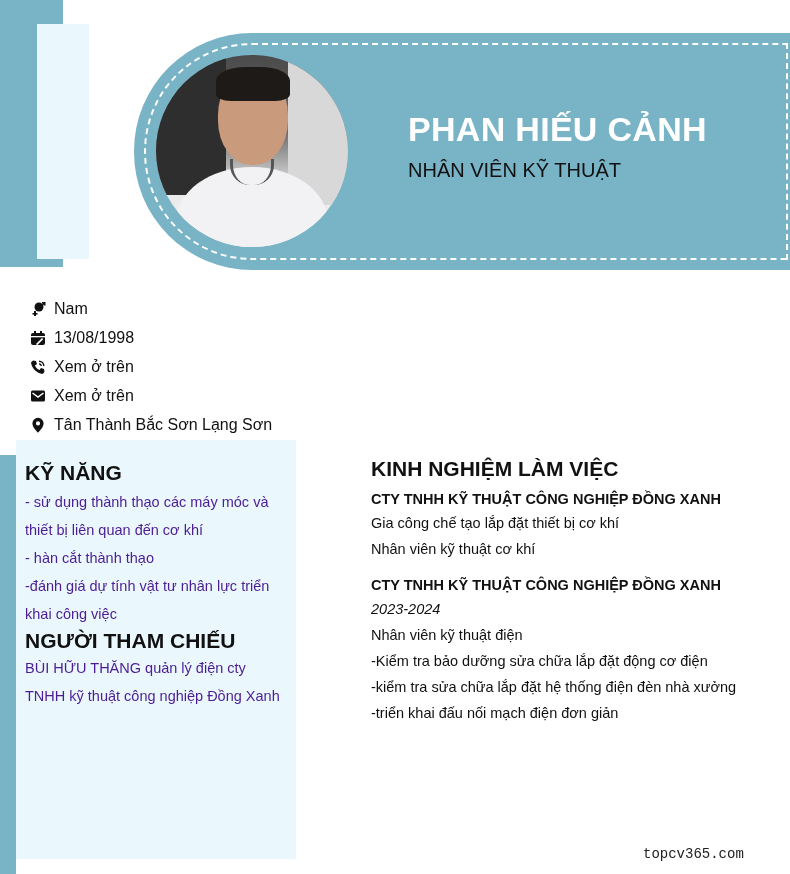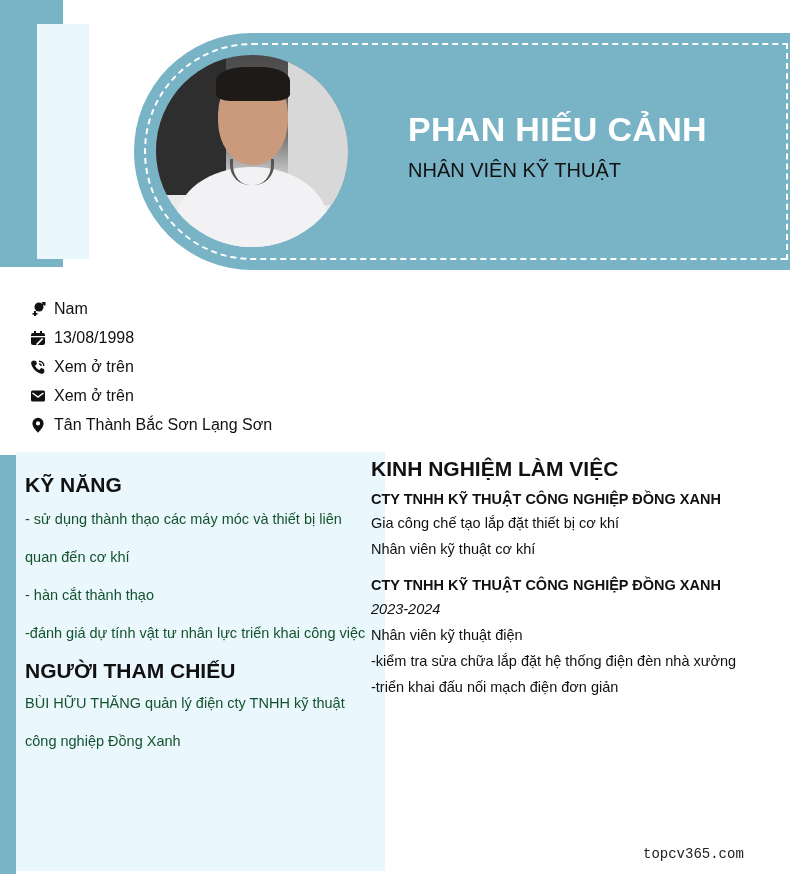--- a/index.html
+++ b/index.html
@@ -24,25 +24,25 @@
 
   .name { position: absolute; left: 408px; top: 110px; font-size: 34px; font-weight: bold; color: #ffffff; letter-spacing: 0.3px; }
   .job-title { position: absolute; left: 408px; top: 159px; font-size: 20px; color: #111; }
 
   .info-list { position: absolute; left: 29px; top: 300px; }
   .info-row { display: flex; align-items: flex-start; height: 29px; font-size: 16px; color: #111; }
   .info-row .ico { width: 18px; height: 18px; margin-right: 7px; display: inline-flex; align-items: center; justify-content: center; }
   .info-row svg { width: 16px; height: 16px; fill: #111; }
 
   .left-bar { position: absolute; left: 0; top: 455px; width: 16px; height: 419px; background: #78b3c6; }
-  .left-col { position: absolute; left: 16px; top: 452px; width: 369px; height: 419px; background: #eaf7fc; padding: 20px 9px 8px 9px; }
+  .left-col { position: absolute; left: 16px; top: 440px; width: 280px; height: 419px; background: #eaf7fc; padding: 20px 9px 8px 9px; }
   .sec-title { font-size: 21px; font-weight: bold; color: #111; line-height: 26px; }
-  .sec-text { font-size: 14.5px; line-height: 38px; color: #14532d; }
+  .sec-text { font-size: 14.5px; line-height: 28px; color: #4c1d95; }
   .skills { margin-top: 2px; }
-  .ref-title { margin-top: 6px; }
+  .ref-title { }
 
   .right-col { position: absolute; left: 371px; top: 456px; width: 400px; }
   .job { margin-top: 6px; }
   .job + .job { margin-top: 12px; }
   .company { font-size: 14.5px; font-weight: bold; line-height: 22px; }
   .period { font-size: 14.5px; font-style: italic; line-height: 26px; }
   .line { font-size: 14.5px; line-height: 26px; }
 
   .watermark { position: absolute; left: 643px; top: 846px; font-family: "Liberation Mono", monospace; font-size: 14px; color: #222; }
 </style>
@@ -138,18 +138,19 @@
   <div class="sec-title">KINH NGHIỆM LÀM VIỆC</div>
   <div class="job">
     <div class="company">CTY TNHH KỸ THUẬT CÔNG NGHIỆP ĐỒNG XANH</div>
     <div class="line">Gia công chế tạo lắp đặt thiết bị cơ khí</div>
     <div class="line">Nhân viên kỹ thuật cơ khí</div>
   </div>
   <div class="job">
     <div class="company">CTY TNHH KỸ THUẬT CÔNG NGHIỆP ĐỒNG XANH</div>
     <div class="period">2023-2024</div>
     <div class="line">Nhân viên kỹ thuật điện</div>
+    <div class="line">-Kiểm tra bảo dưỡng sửa chữa lắp đặt động cơ điện</div>
     <div class="line">-kiểm tra sửa chữa lắp đặt hệ thống điện đèn nhà xưởng</div>
     <div class="line">-triển khai đấu nối mạch điện đơn giản</div>
   </div>
 </div>
 
 <div class="watermark">topcv365.com</div>
 
 </body></html>

